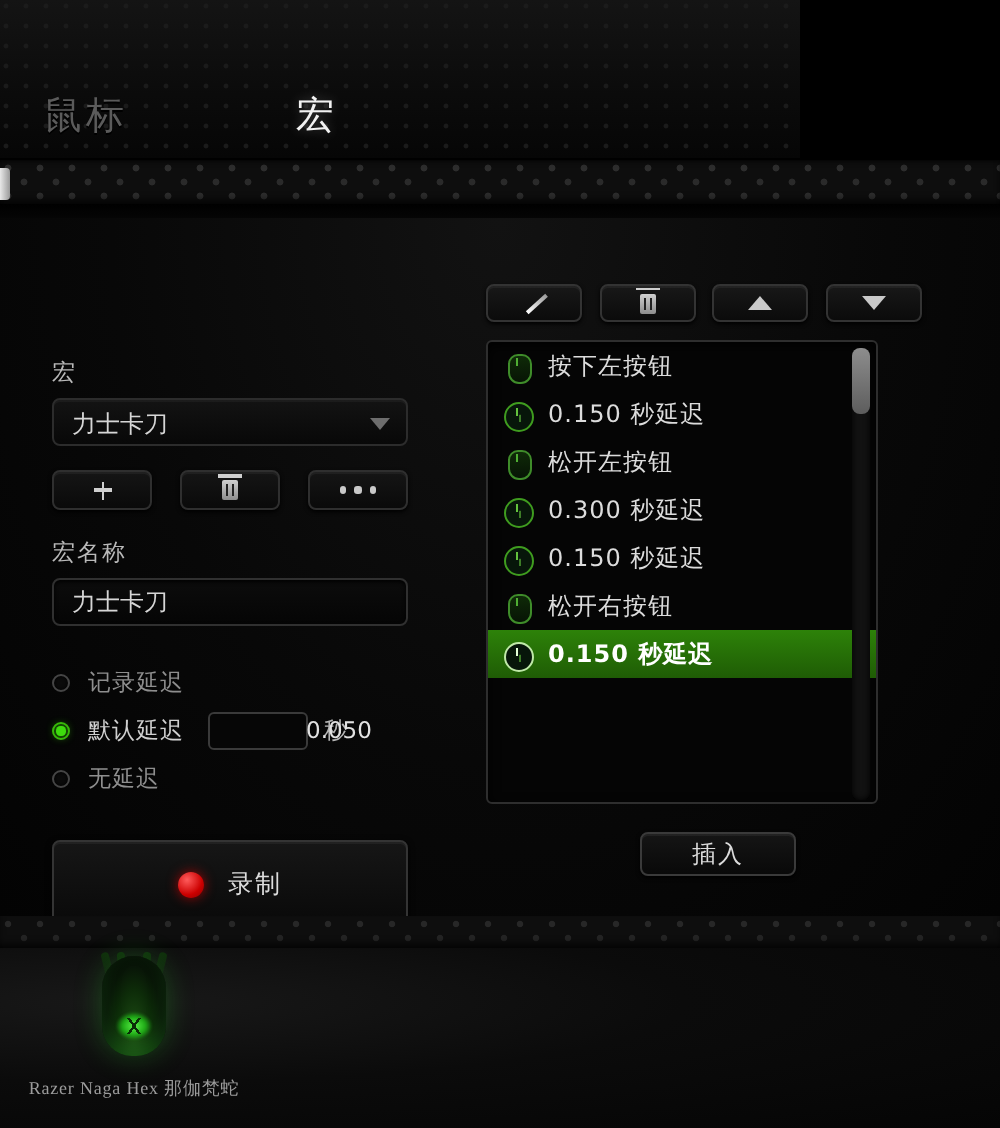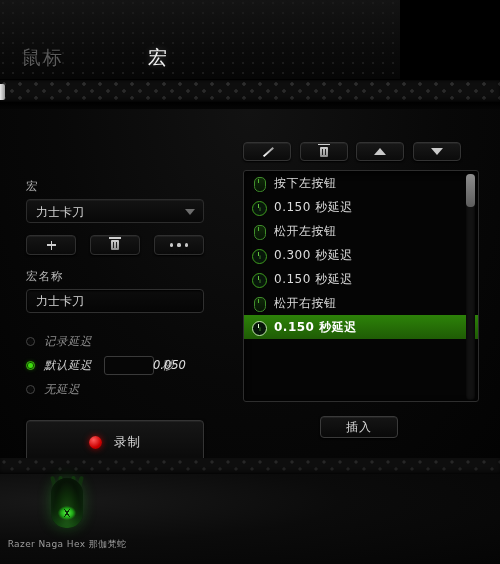--- a/index.html
+++ b/index.html
@@ -98,21 +98,21 @@
   .txtinput{
     width:178px;height:24px;
     background:linear-gradient(180deg,#0c0c0c,#050505);
     border:1px solid #303030;border-radius:4px;
     color:#d6d6d6;font-size:12px;padding:0 9px;line-height:22px;
     box-shadow:inset 0 1px 2px #000;
   }
 
   
   #radios{ margin-top:18px; }
-  .radiorow{ display:flex;align-items:center;height:21px;margin-bottom:3px;cursor:pointer;font-style:italic; }
+  .radiorow{ display:flex;align-items:center;height:21px;margin-bottom:3px;cursor:pointer; }
   .radio{
     width:9px;height:9px;border-radius:50%;
     border:1px solid #454545;background:#0b0b0b;margin-right:9px;
     box-shadow:inset 0 0 2px #000; position:relative; flex:none;
   }
   .radio.on{ border-color:#37b10a; background:#0c1a06; }
   .radio.on:after{
     content:"";position:absolute;left:1.3px;top:1.3px;width:4.4px;height:4.4px;
     border-radius:50%;background:#3ddc0d;box-shadow:0 0 5px #3ddc0d;
   }
@@ -154,21 +154,21 @@
     width:13px;height:13px;position:relative;transform:rotate(0deg);
   }
   .pencil:before{
     content:"";position:absolute;left:1px;top:5.5px;width:13px;height:2.2px;
     background:linear-gradient(90deg,#fff,#9a9a9a);transform:rotate(-42deg);
   }
   .uptri{width:0;height:0;border-left:6px solid transparent;border-right:6px solid transparent;border-bottom:7px solid #c9c9c9;}
   .dntri{width:0;height:0;border-left:6px solid transparent;border-right:6px solid transparent;border-top:7px solid #c9c9c9;}
 
   #listbox{
-    position:relative;width:236px;height:232px;
+    position:relative;width:196px;height:232px;
     background:#050505;border:1px solid #2e2e2e;border-radius:3px;
     box-shadow:inset 0 2px 6px #000;overflow:hidden;
   }
   .row{
     display:flex;align-items:center;height:24px;padding-left:7px;cursor:pointer;
   }
   .row.selected{ background:linear-gradient(180deg,#2d8209,#1f5c05); }
   .row .txt{ font-size:12px;color:#dcdcdc;letter-spacing:.5px;margin-left:8px; }
   .row.selected .txt{ color:#fff;font-weight:bold; }
 
@@ -222,21 +222,21 @@
       radial-gradient(circle at 12px 11px, #242424 1.4px, transparent 1.8px);
     background-size:16px 14px,16px 14px;
     box-shadow:inset 0 -3px 5px -2px #000;
   }
   #footer{
     position:absolute;left:0;top:474px;width:500px;height:90px;
     background:
       radial-gradient(ellipse at 13% 30%, #181818 0%, #0b0b0b 45%, #050505 100%);
     background-color:#070707;
   }
-  #device{ position:absolute;left:6px;top:2px;width:122px;text-align:center; }
+  #device{ position:absolute;left:6px;top:2px;width:122px;text-align:center;font-family:Liberation Serif, serif; }
   #mouseimg{
     width:56px;height:56px;margin:0 auto;position:relative;
   }
   .mbody{
     position:absolute;left:12px;top:2px;width:32px;height:50px;
     border-radius:16px 16px 15px 15px;
     background:radial-gradient(ellipse at 50% 75%, #1d4d14 0%, #0d2c09 38%, #081407 62%, #040804 100%);
     box-shadow:0 0 14px rgba(40,190,40,.30), inset 0 -6px 10px rgba(60,220,60,.18);
   }
   .mglow{

